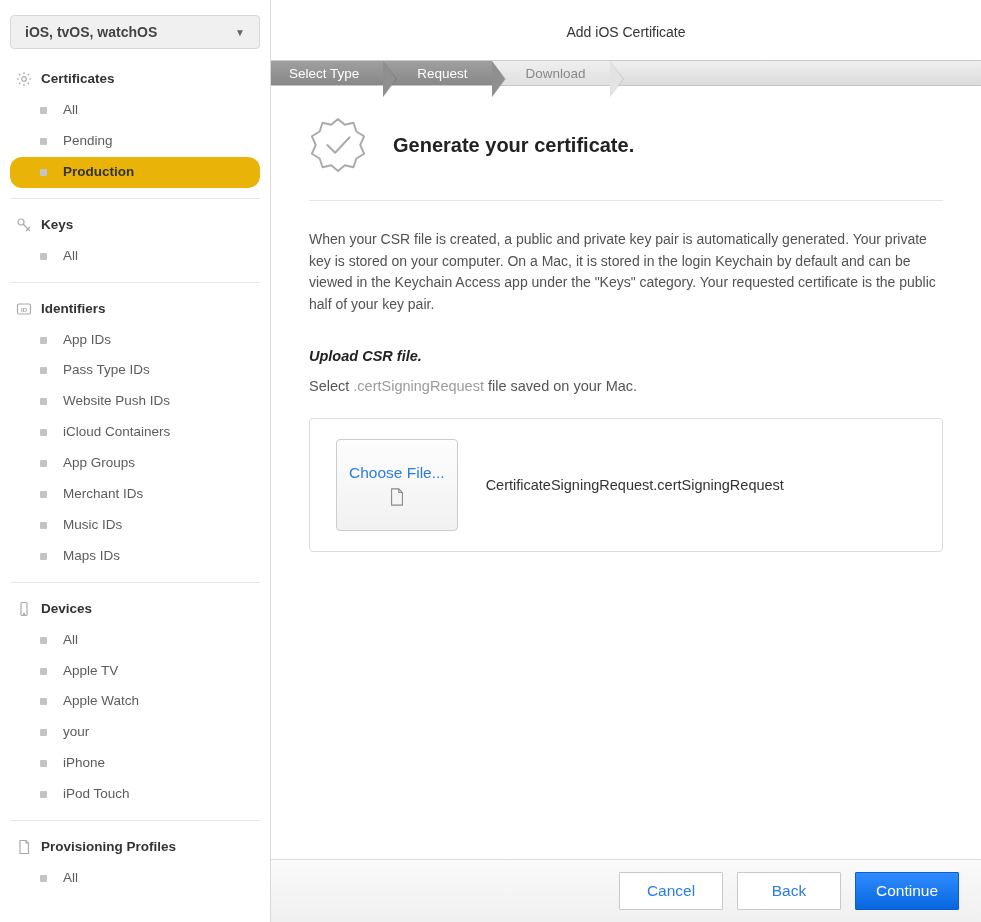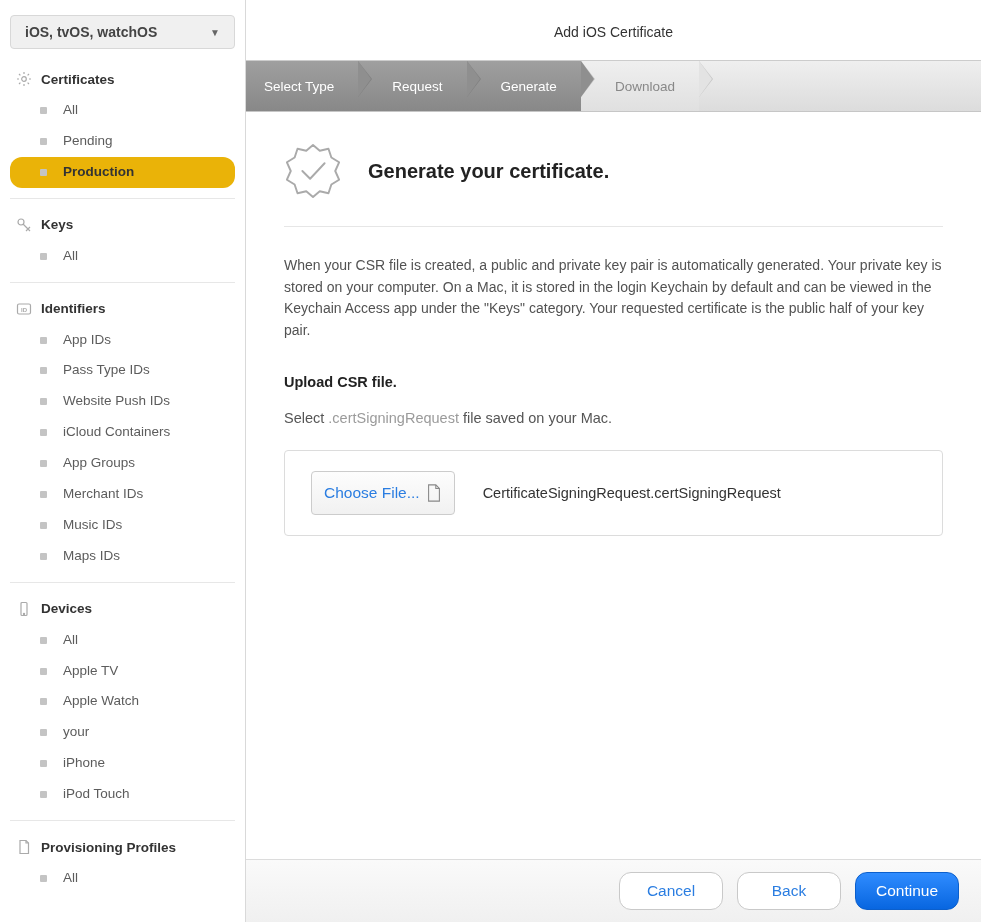--- a/index.html
+++ b/index.html
@@ -12,21 +12,21 @@
     background: #fff;
     overflow: hidden;
   }
   .app {
     display: flex;
     width: 100%;
     height: 100%;
   }
   
   .sidebar {
-    width: 246px;
+    width: 271px;
     padding: 15px 10px 20px 10px;
     border-right: 1px solid #d9d9d9;
     box-shadow: 1px 0 2px rgba(0,0,0,0.04);
     overflow-y: auto;
   }
   .platform-select {
     display: flex;
     align-items: center;
     justify-content: space-between;
     background: #f0f0f0;
@@ -38,21 +38,21 @@
     color: #444;
     cursor: pointer;
     margin-bottom: 18px;
   }
   .platform-select .chev { font-size: 10px; color:#666; }
   .section {
     margin-top: 14px;
   }
   .section-header {
     display: flex;
-    align-items: center;
+    align-items: flex-start;
     gap: 9px;
     font-weight: 700;
     font-size: 13.5px;
     color: #333;
     padding: 4px 6px;
   }
   .section-icon {
     width: 16px; height: 16px;
     display: inline-flex; align-items:center; justify-content:center;
     color: #aaa;
@@ -98,21 +98,21 @@
   }
   .title {
     text-align: center;
     font-size: 14px;
     font-weight: 400;
     color:#333;
     padding: 24px 0 20px 0;
   }
   .steps {
     display: flex;
-    height: 52px;
+    height: 26px;
     background: linear-gradient(#efefef,#dcdcdc);
     border-top: 1px solid #ccc;
     border-bottom: 1px solid #c6c6c6;
     font-size: 13.5px;
   }
   .step {
     position: relative;
     display:flex; align-items:center;
     padding: 0 24px 0 30px;
     color:#888;
@@ -167,67 +167,69 @@
   .paragraph {
     font-size: 14px;
     color:#525252;
     line-height: 1.55;
     margin-bottom: 32px;
   }
   .upload-title {
     font-weight:700;
     font-size:14.5px;
     color:#222;
-    margin-bottom:20px;
+    margin-bottom:14px;
+    font-style:italic;
   }
   .upload-sub {
     font-size:14.5px;
     color:#555;
     margin-bottom: 24px;
   }
   .upload-sub .ext { color:#9b9b9b;}
   .upload-box {
     border:1px solid #dcdcdc;
     border-radius:4px;
     padding: 20px 26px;
     display:flex;
     align-items:center;
     gap: 28px;
   }
   .choose-btn {
     background: linear-gradient(#fdfdfd,#f1f1f1);
     border:1px solid #ccc;
     border-radius:4px;
-    padding: 12px 12px;
+    padding: 24px 12px;
     display:flex;
     align-items:center;
     gap:6px;
     font-size:15.5px;
     color:#2a7de1;
     cursor:pointer;
+    flex-direction:column;
   }
   .choose-btn svg { width:16px;height:18px; color:#888;}
   .file-name {
     font-size:14.5px;
     color:#333;
   }
   
   .footer {
     border-top:1px solid #dcdcdc;
     background: linear-gradient(#fafafa,#f0f0f0);
     padding: 12px 22px;
     display:flex;
     justify-content:flex-end;
     gap: 14px;
   }
   .btn {
     min-width: 104px;
     padding: 9px 0;
     text-align:center;
-    border-radius:12px;
+    border-radius:1px;
     font-size:15.5px;
     cursor:pointer;
     border:1px solid #c9c9c9;
     background:#fff;
     color:#2a7de1;
   }
   .btn.primary {
     background: linear-gradient(#2f8cff,#0866e0);
     border:1px solid #0b5fcc;
     color:#fff;
@@ -399,25 +401,20 @@
         <div class="step done">
           <span>Select Type</span>
           <span class="arrow2"></span>
           <span class="arrow"></span>
         </div>
         <div class="step done">
           <span>Request</span>
           <span class="arrow2"></span>
           <span class="arrow"></span>
         </div>
-        <div class="step done">
-          <span>Generate</span>
-          <span class="arrow2"></span>
-          <span class="arrow"></span>
-        </div>
         <div class="step inactive">
           <span>Download</span>
           <span class="arrow2"></span>
           <span class="arrow"></span>
         </div>
       </div>
 
     <div class="content">
       <div class="headline">
         <span class="badge-icon">

